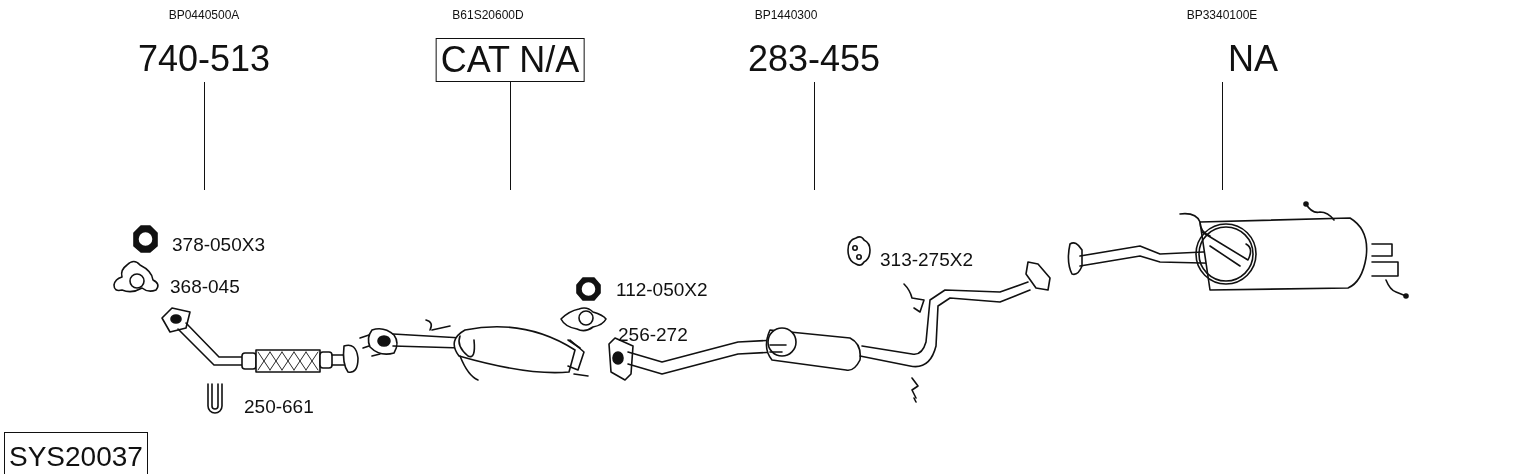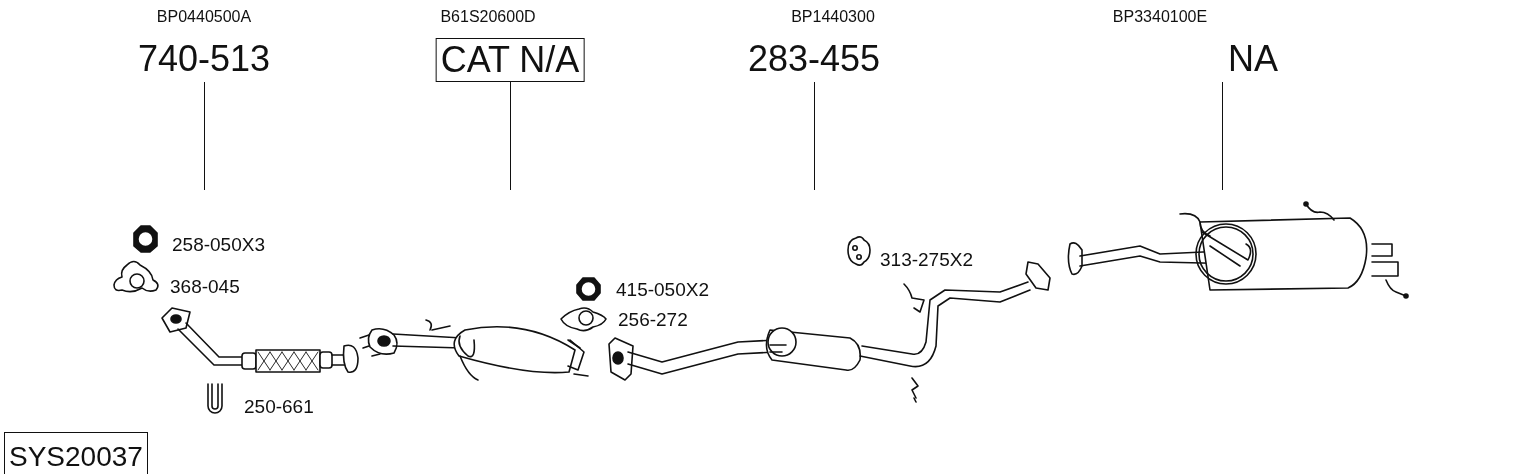--- a/index.html
+++ b/index.html
@@ -1,18 +1,18 @@
 <!DOCTYPE html>
 <html><head>
 <meta charset="utf-8">
 <style>
   html, body { margin:0; padding:0; background:#ffffff; }
   body { width:1530px; height:474px; position:relative; overflow:hidden;
          font-family:"Liberation Sans", sans-serif; color:#111; }
-  .oem { position:absolute; top:8px; font-size:16px; text-align:center; width:200px; transform:translateX(-50%); }
+  .oem { position:absolute; top:8px; font-size:12px; text-align:center; width:200px; transform:translateX(-50%); }
   .part { position:absolute; top:38px; font-size:36px; transform:translateX(-50%); white-space:nowrap; line-height:42px; }
   .part.boxed { border:1.5px solid #111; padding:0 4px; }
   .leader { position:absolute; top:82px; width:0; height:108px; border-left:1.5px solid #111; }
   .acc { position:absolute; font-size:19px; white-space:nowrap; }
   .sys { position:absolute; left:4px; top:432px; font-size:28px; border:1.5px solid #111; padding:8px 4px; line-height:32px; }
   svg.drawing { position:absolute; left:0; top:0; }
 </style>
 </head>
 <body>
 
@@ -20,26 +20,26 @@
   <div class="oem" style="left:204px">BP0440500A</div>
   <div class="part" style="left:204px">740-513</div>
   <div class="leader" style="left:204px"></div>
 </div>
 <div>
   <div class="oem" style="left:488px">B61S20600D</div>
   <div class="part boxed" style="left:510px">CAT N/A</div>
   <div class="leader" style="left:510px"></div>
 </div>
 <div>
-  <div class="oem" style="left:833px">BP1440300</div>
+  <div class="oem" style="left:786px">BP1440300</div>
   <div class="part" style="left:814px">283-455</div>
   <div class="leader" style="left:814px"></div>
 </div>
 <div>
-  <div class="oem" style="left:1160px">BP3340100E</div>
+  <div class="oem" style="left:1222px">BP3340100E</div>
   <div class="part" style="left:1253px">NA</div>
   <div class="leader" style="left:1222px"></div>
 </div>
 
 <svg class="drawing" width="1530" height="474" viewBox="0 0 1530 474" fill="none" stroke="#111" stroke-width="1.6" stroke-linejoin="round" stroke-linecap="round">
 
   <g>
     <polygon points="134,235 141,228 150,228 157,235 157,248 150,254 141,254 134,248" fill="#111" transform="translate(0,-2)"></polygon>
     <circle cx="145.5" cy="239" r="6" fill="#fff" stroke="#fff"></circle>
   </g>
@@ -109,20 +109,20 @@
     <circle cx="1226" cy="254" r="30" fill="none"></circle>
     <circle cx="1226" cy="254" r="27" fill="none"></circle>
     <path d="M1246,244 q8,4 2,16 L1202,232 M1240,266 l-30,-20"></path>
     <path d="M1372,244 h20 v12 h-20 M1372,262 h26 v14 h-26" fill="#fff"></path>
     <path d="M1180,214 q16,-2 20,8 q0,10 10,14 M1306,204 q6,10 14,8 q8,0 14,8 M1386,280 q4,10 10,12 l10,4"></path>
     <circle cx="1306" cy="204" r="2" fill="#111"></circle>
       <circle cx="1406" cy="296" r="2" fill="#111"></circle>
   </g>
 </svg>
 
-<div class="acc" style="left:172px; top:234px">258-050X3</div>
+<div class="acc" style="left:172px; top:234px">378-050X3</div>
 <div class="acc" style="left:170px; top:276px">368-045</div>
 <div class="acc" style="left:244px; top:396px">250-661</div>
-<div class="acc" style="left:616px; top:279px">415-050X2</div>
-<div class="acc" style="left:618px; top:309px">256-272</div>
+<div class="acc" style="left:616px; top:279px">112-050X2</div>
+<div class="acc" style="left:618px; top:324px">256-272</div>
 <div class="acc" style="left:880px; top:249px">313-275X2</div>
 
 <div class="sys">SYS20037</div>
 
 </body></html>

